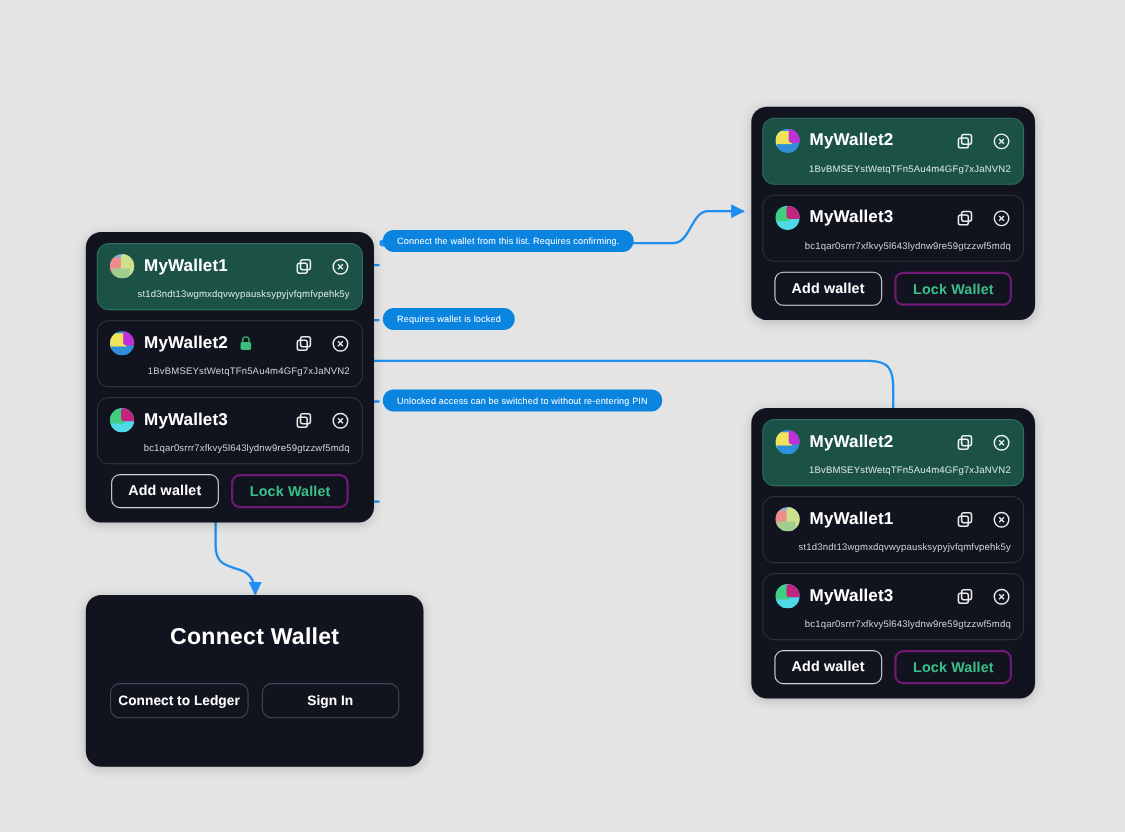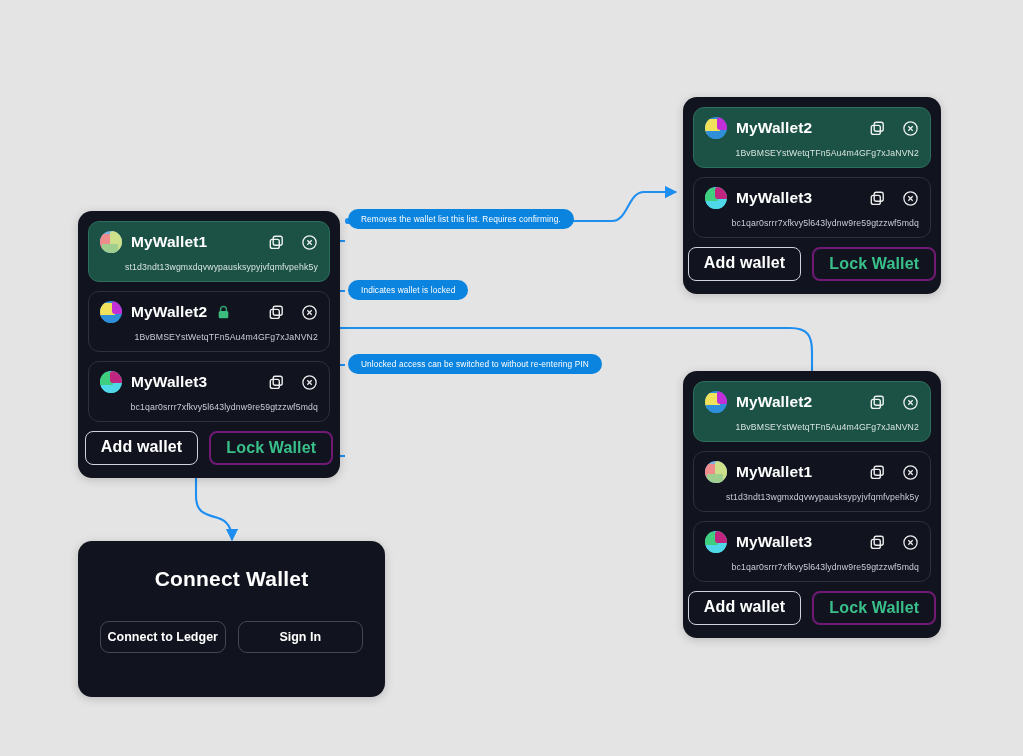--- a/index.html
+++ b/index.html
@@ -61,21 +61,21 @@
   }
   .wallet-card.active .addr { color: #d8e4df; }
 
   .panel-actions {
     display: flex; justify-content: center; gap: 11px;
     margin-top: 4px; margin-bottom: 3px;
   }
   .btn {
     border-radius: 8px;
     padding: 6px 15px;
-    font-size: 16px;
+    font-size: 13px;
     font-weight: 700;
     letter-spacing: .15px;
     white-space: nowrap;
     background: transparent;
   }
   .btn-outline { border: 1px solid #cfd3db; color: #ffffff; }
   .btn-green { border: 2px solid #701a75; color: #39c08a; }
 
   
   .connect-panel {
@@ -391,17 +391,17 @@
   </div>
 
   <div class="connect-panel" style="left:78px; top:541px; width:307px; height:156px;">
     <div class="connect-title">Connect Wallet</div>
     <div class="connect-actions">
       <div class="btn-wide" style="width:133px">Connect to Ledger</div>
       <div class="btn-wide" style="width:133px">Sign In</div>
     </div>
   </div>
 
-  <div class="note" style="left:348px; top:209px;">Removes the wallet list this list. Requires confirming.</div>
-  <div class="note" style="left:348px; top:280px;">Indicates wallet is locked</div>
+  <div class="note" style="left:348px; top:209px;">Connect the wallet from this list. Requires confirming.</div>
+  <div class="note" style="left:348px; top:280px;">Requires wallet is locked</div>
   <div class="note" style="left:348px; top:354px;">Unlocked access can be switched to without re-entering PIN</div>
 
 </div>
 
 </body></html>

